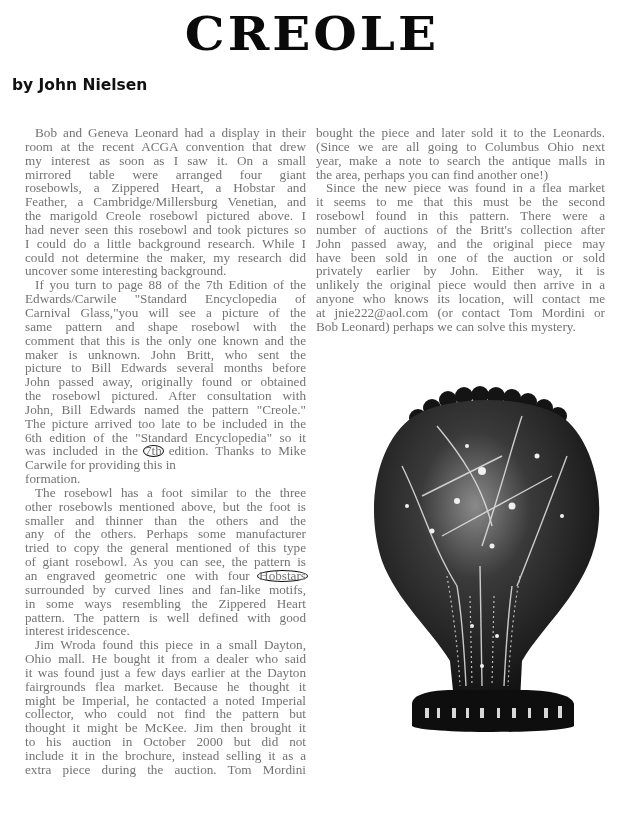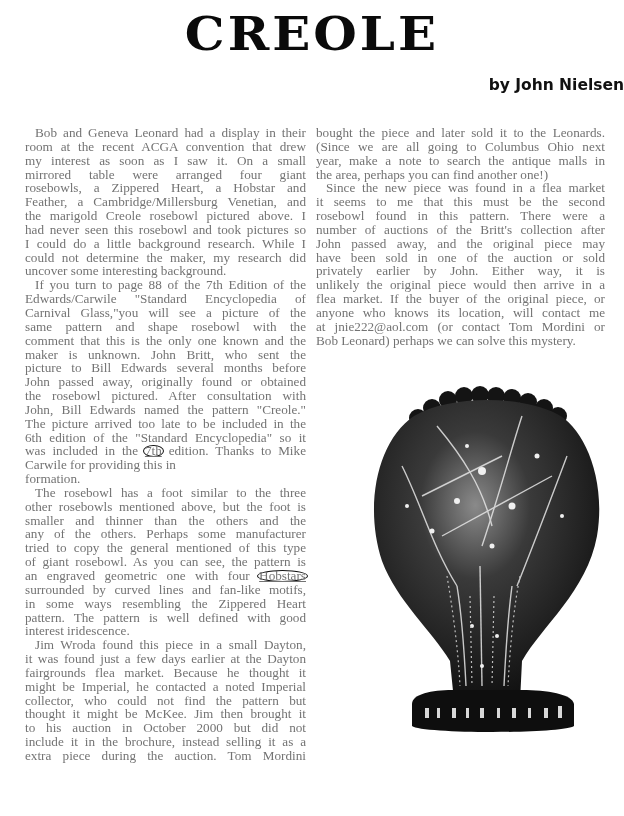--- a/index.html
+++ b/index.html
@@ -4,36 +4,36 @@
 <style>
   html, body { margin: 0; padding: 0; background: #ffffff; }
   body { width: 624px; height: 816px; position: relative; overflow: hidden; color: #141414; }
   .title {
     position: absolute; left: 0; width: 624px; top: 4px; text-align: center;
     font-family: "DejaVu Serif", serif; font-weight: 900; font-size: 50px; letter-spacing: 3px;
     color: #0a0a0a; line-height: 60px;
     transform: scaleY(0.92);
   }
   .byline {
-    position: absolute; left: 0; width: 624px; top: 76px; text-align: right;
+    position: absolute; left: 0; width: 624px; top: 76px; text-align: left;
     font-family: "DejaVu Sans", sans-serif; font-weight: bold; font-size: 15.5px; color: #111;
     padding-left: 12px; box-sizing: border-box;
   }
   .col {
     position: absolute; font-family: "Liberation Serif", serif; font-size: 13.2px;
     line-height: 13.85px; color: #737373;
   }
   .col-left { left: 25px; top: 126px; width: 281px; }
   .col-right { left: 316px; top: 126px; width: 289px; }
   .line { display: block; white-space: nowrap; text-align: justify; text-align-last: justify; height: 13.85px; overflow: visible; }
   .line.last { text-align-last: left; }
   .line.indent { padding-left: 10px; }
   .annot-circle {
     display: inline-block; border: 1.3px solid #111; border-radius: 50%;
-    padding: 0 1px; line-height: 10px; margin: 0 -2px; text-decoration: underline;
+    padding: 0 1px; line-height: 10px; margin: 0 -2px;
   }
   .figure { position: absolute; left: 362px; top: 386px; width: 245px; height: 352px; }
   .figure svg { width: 100%; height: 100%; display: block; }
 </style>
 </head>
 <body>
 
 <div class="title">CREOLE</div>
 <div class="byline">by John Nielsen</div>
 
@@ -69,20 +69,21 @@
     <span class="line">smaller and thinner than the others and the</span>
     <span class="line">any of the others. Perhaps some manufacturer</span>
     <span class="line">tried to copy the general mentioned of this type</span>
     <span class="line">of  giant rosebowl. As you can see, the pattern is</span>
     <span class="line">an engraved geometric one with four <span class="annot-circle">Hobstars</span></span>
     <span class="line">surrounded by curved lines and fan-like motifs,</span>
     <span class="line">in some ways resembling the Zippered Heart</span>
     <span class="line">pattern. The pattern is well defined with good</span>
     <span class="line last">interest iridescence.</span>
     <span class="line indent">Jim Wroda found this piece in a small Dayton,</span>
+    <span class="line">Ohio mall. He bought it from a dealer who said</span>
     <span class="line">it was found just a few days earlier at the Dayton</span>
     <span class="line">fairgrounds flea market. Because he thought it</span>
     <span class="line">might be Imperial, he contacted a noted Imperial</span>
     <span class="line">collector, who could not find the pattern but</span>
     <span class="line">thought it might be McKee. Jim then brought it</span>
     <span class="line">to his auction in October 2000 but did not</span>
     <span class="line">include it in the brochure, instead selling it as a</span>
     <span class="line">extra piece during the auction. Tom Mordini</span>
   </div>
 <div class="col col-right" id="col-right">
@@ -91,21 +92,20 @@
     <span class="line">year, make a note to search the antique malls in</span>
     <span class="line last">the area, perhaps you can find another one!)</span>
     <span class="line indent">Since the new  piece was found in a flea market</span>
     <span class="line">it seems to me that this must be the second</span>
     <span class="line">rosebowl found in this pattern. There were a</span>
     <span class="line">number of auctions of the Britt's collection after</span>
     <span class="line">John passed away, and the original piece may</span>
     <span class="line">have been sold in one of the auction or sold</span>
     <span class="line">privately earlier by John. Either way, it is</span>
     <span class="line">unlikely the original piece would then arrive in a</span>
-    <span class="line">flea market. If the buyer of the original piece, or</span>
     <span class="line">anyone who knows its location, will contact me</span>
     <span class="line">at jnie222@aol.com (or contact Tom Mordini or</span>
     <span class="line last">Bob Leonard) perhaps we can solve this mystery.</span>
   </div>
 
 <div class="figure">
   <svg viewBox="0 0 245 352" xmlns="http://www.w3.org/2000/svg">
     <defs>
       <radialGradient id="bowlg" cx="0.45" cy="0.35" r="0.7">
         <stop offset="0" stop-color="#8a8a8a"></stop>

